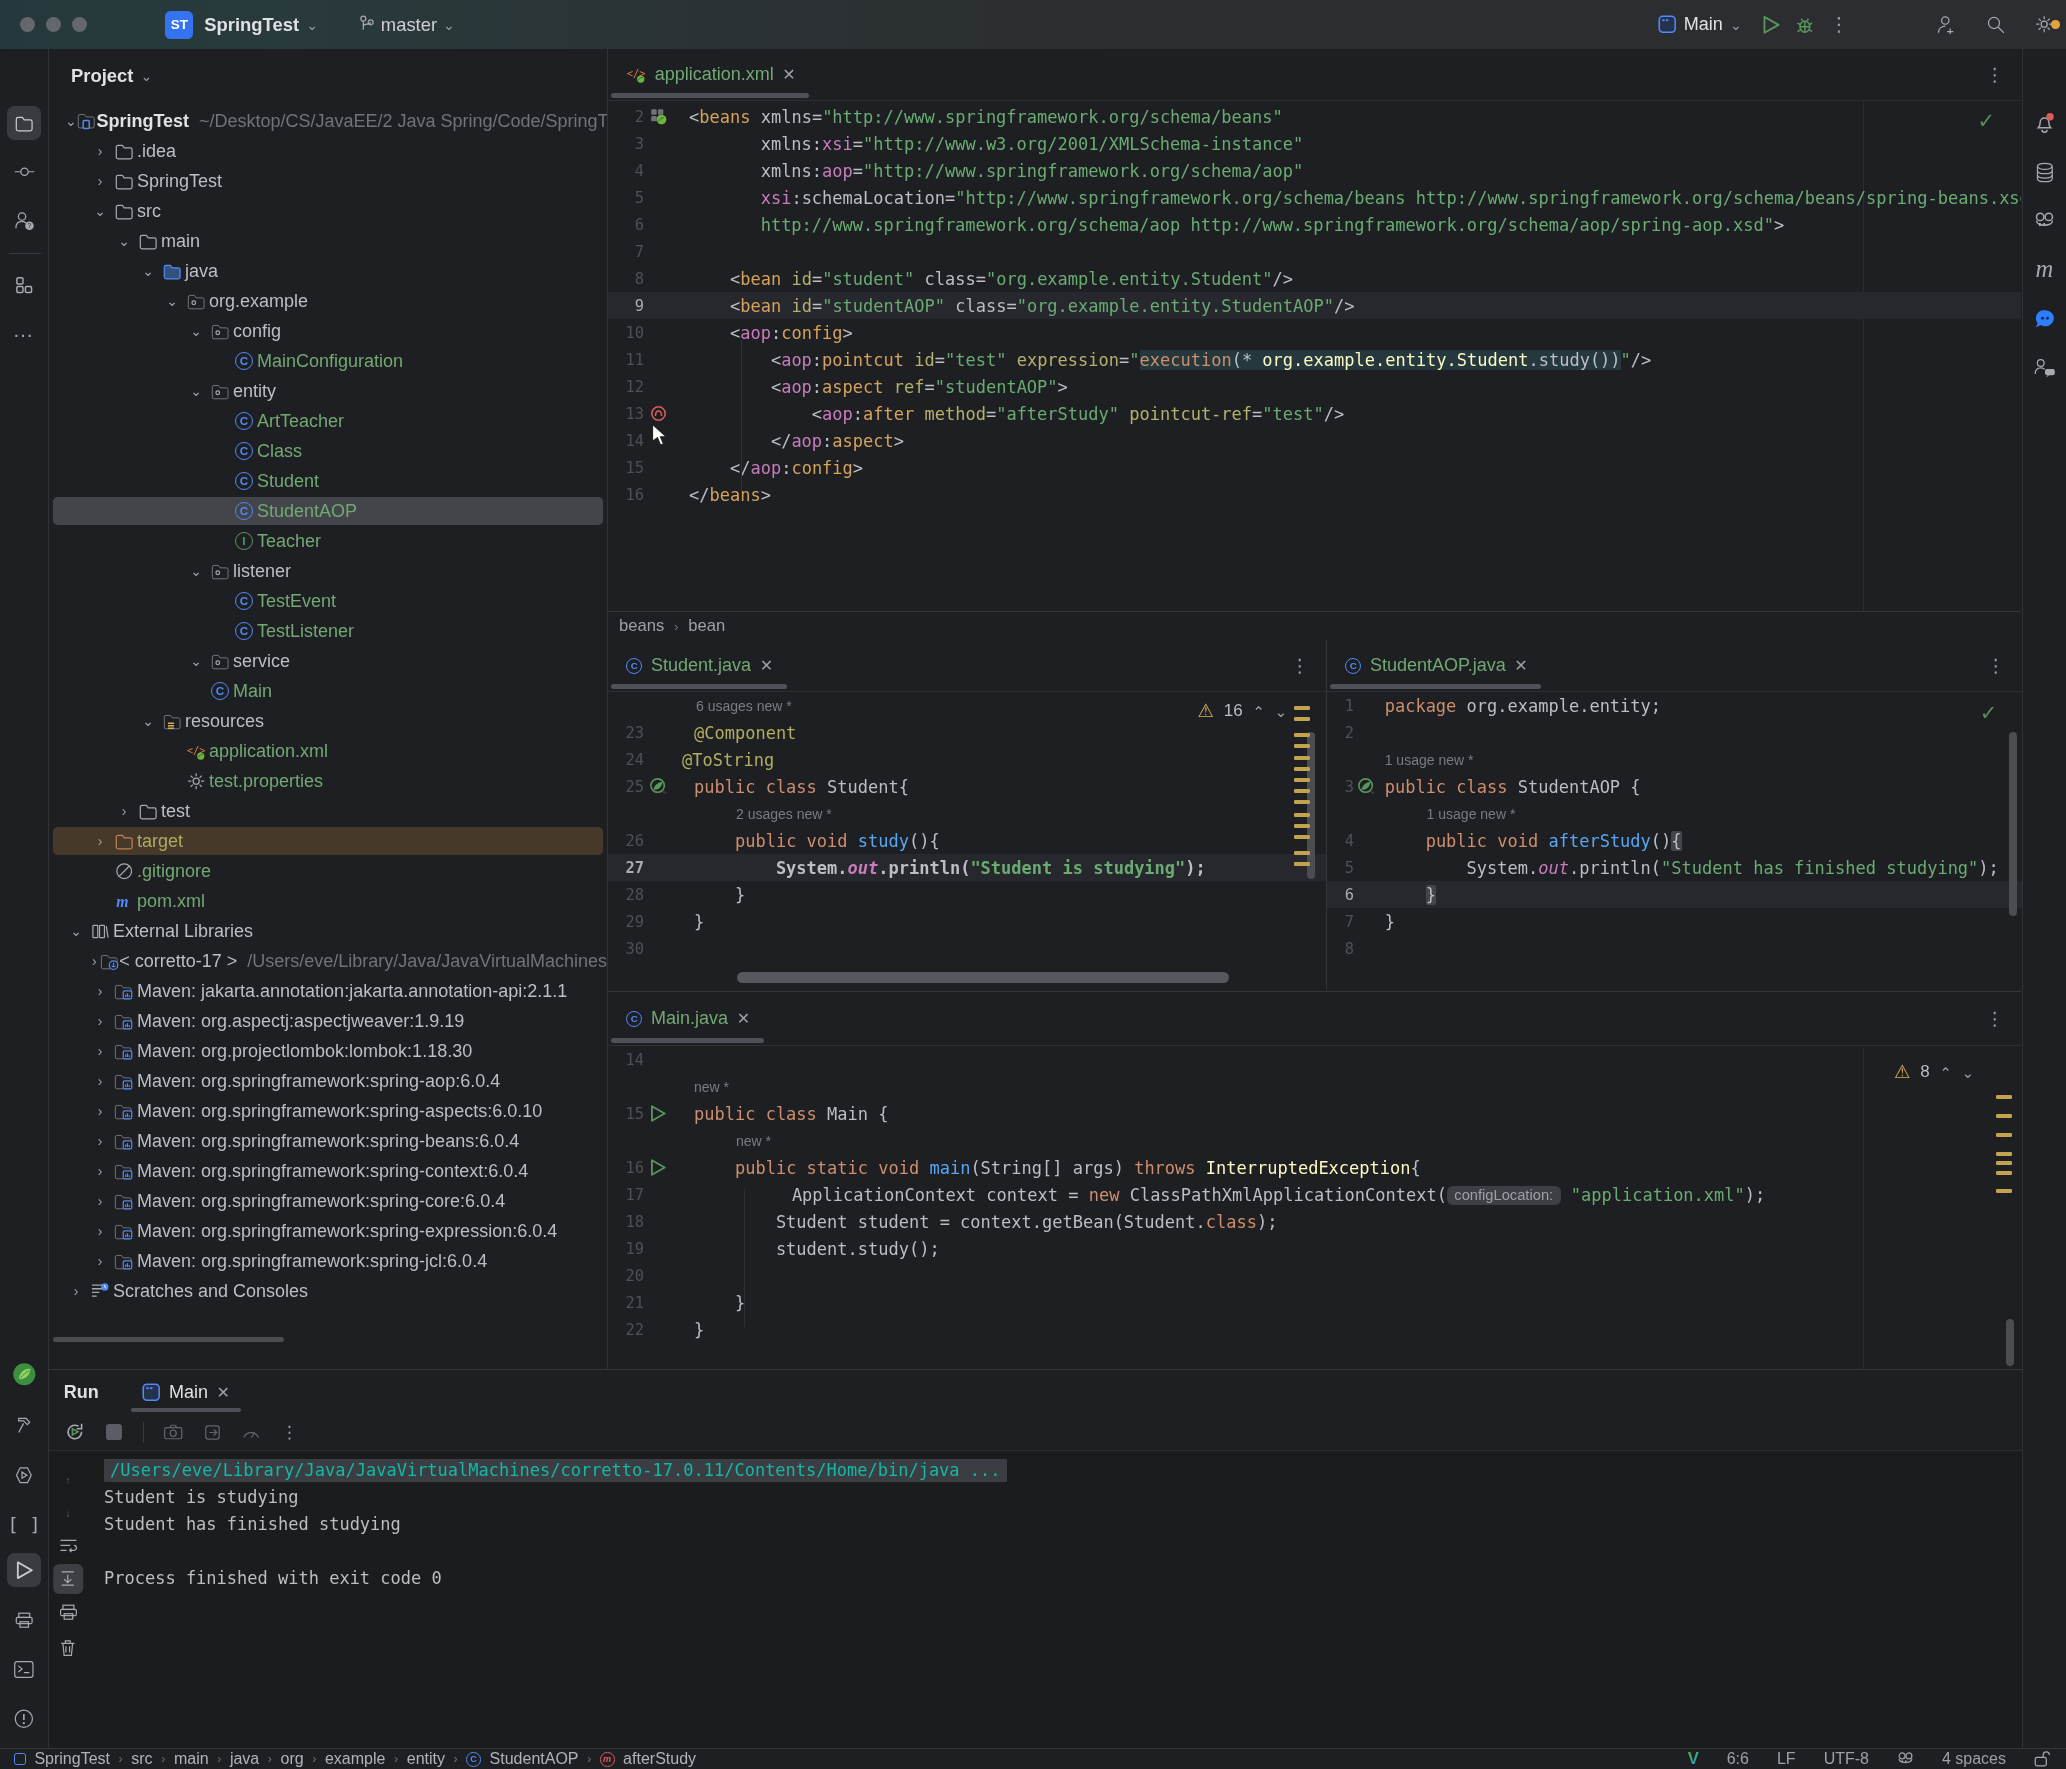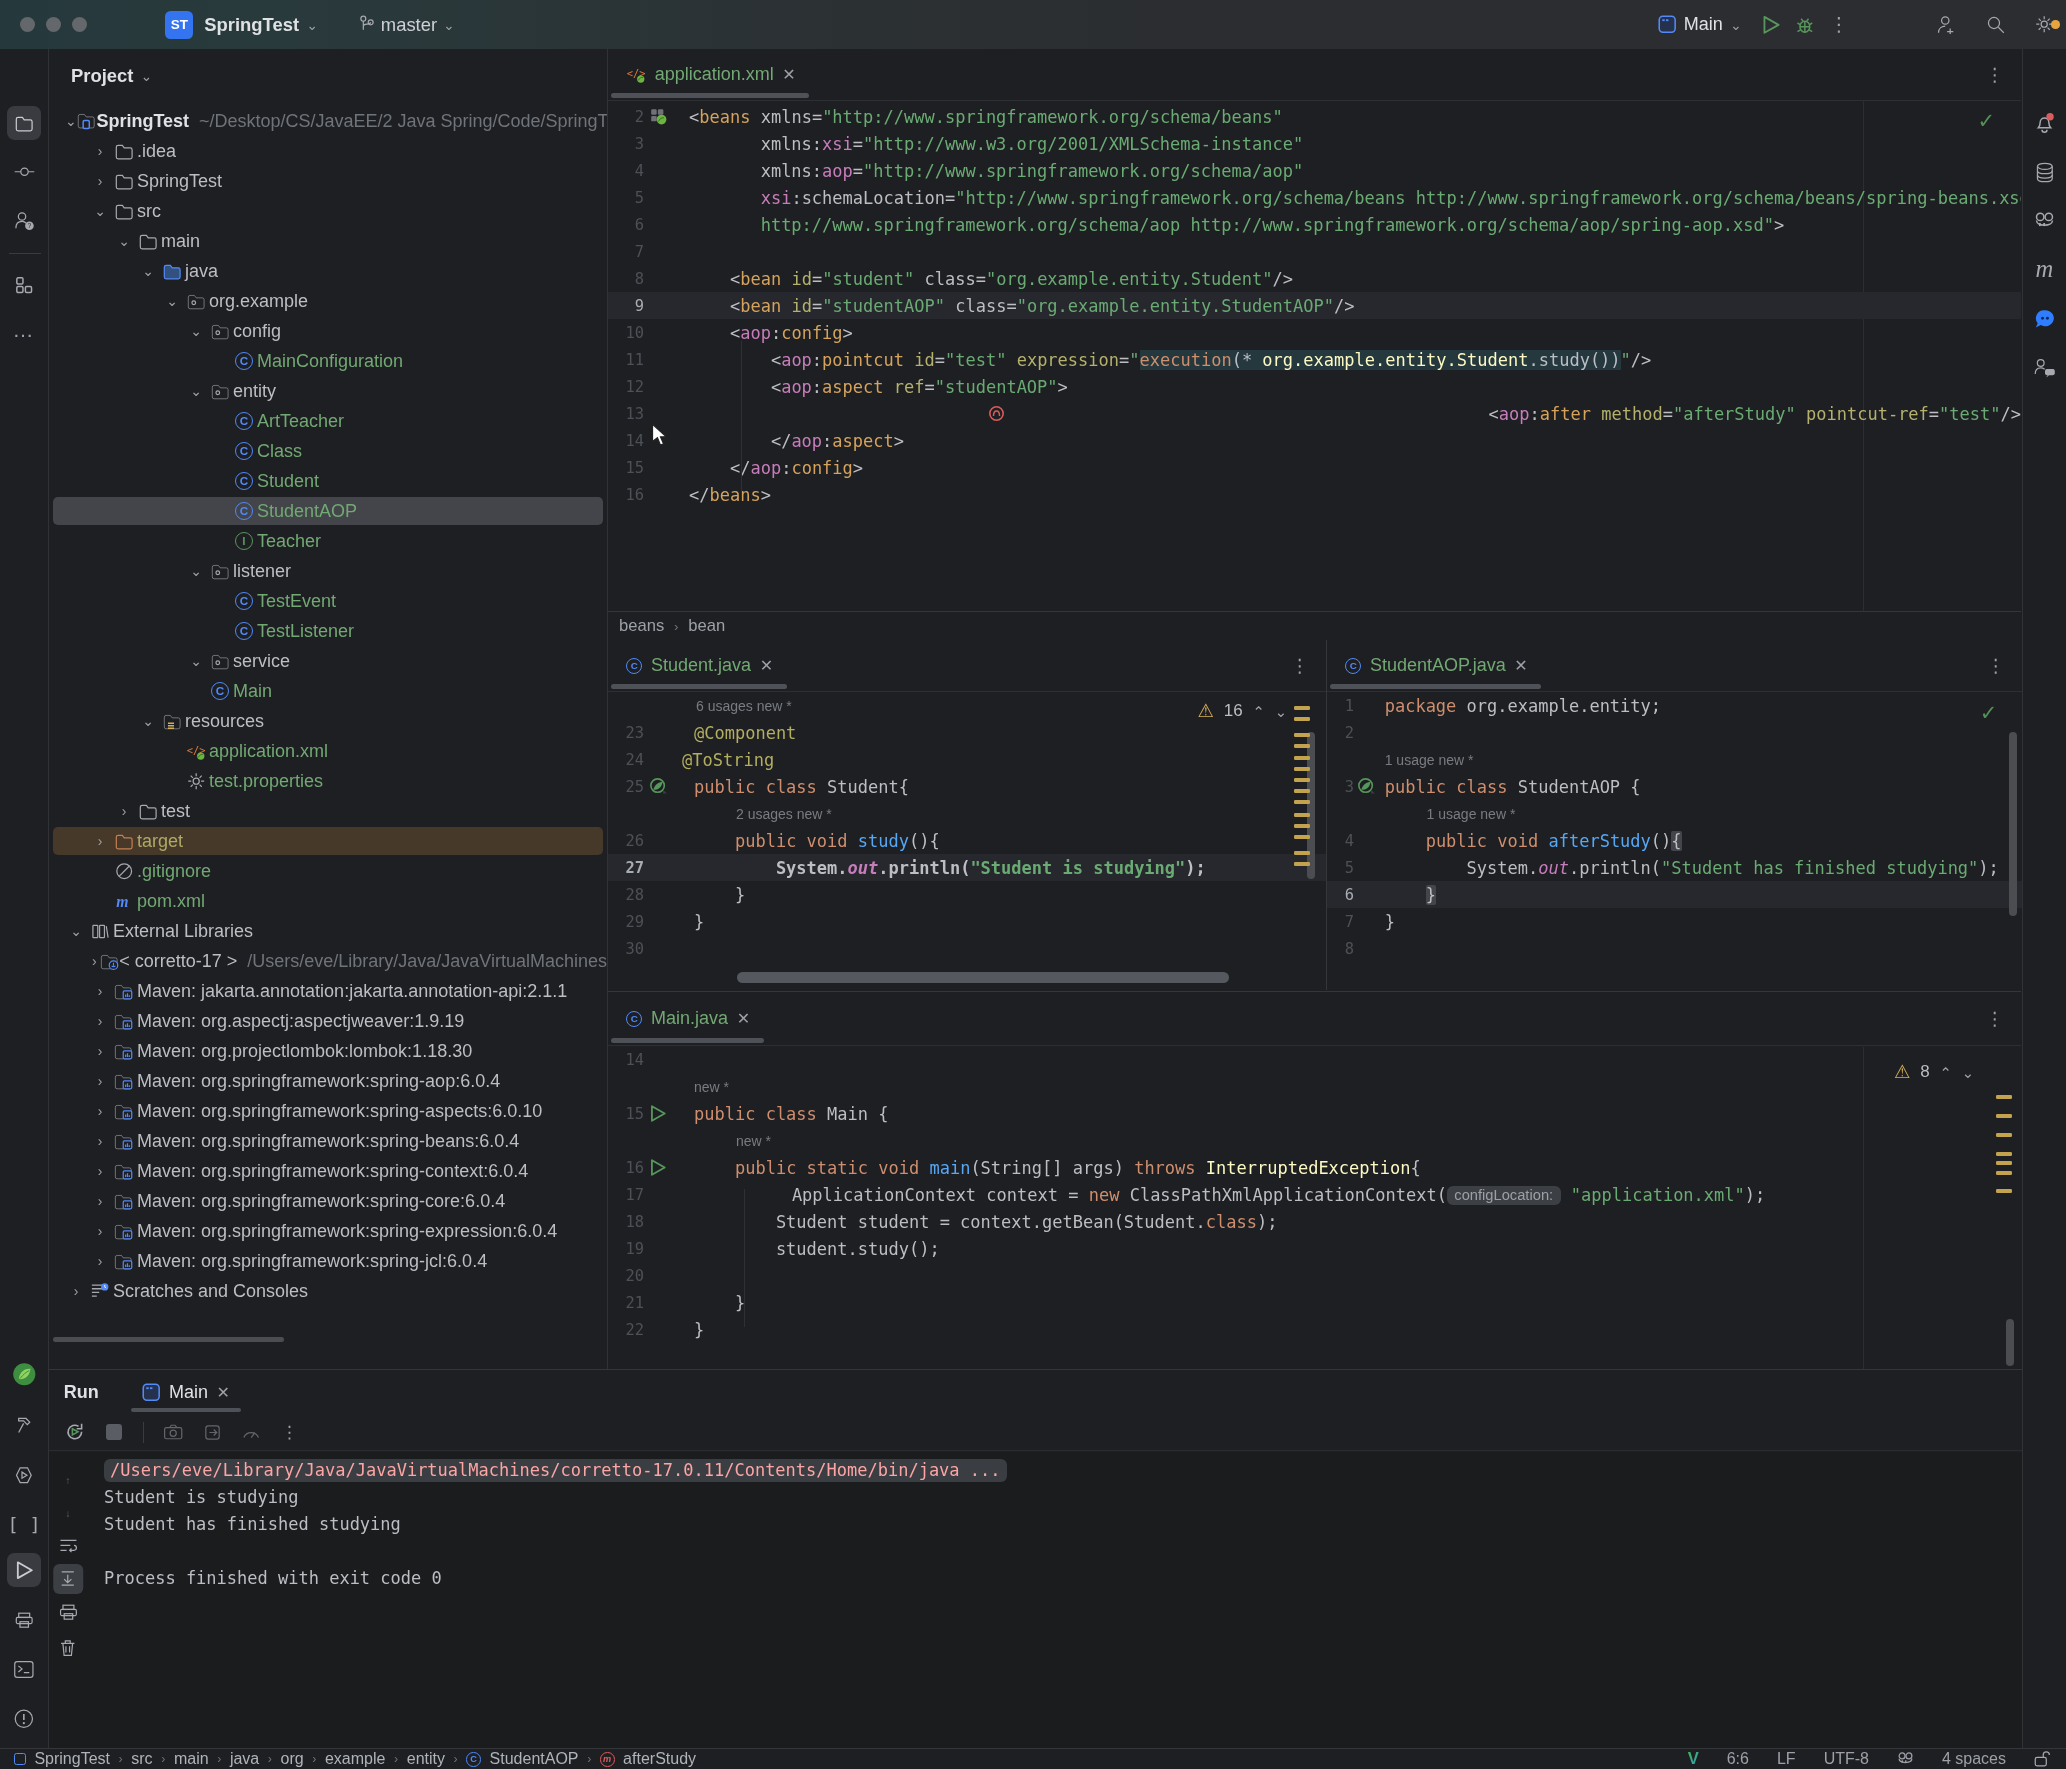--- a/index.html
+++ b/index.html
@@ -100,21 +100,21 @@
   .run-tab::after{content:"";position:absolute;left:1.2px;right:1.2px;bottom:1.8px;height:4.3px;border-radius:2.5px;background:#4E5157}
   .run-toolbar{height:37px;display:flex;align-items:center;gap:21px;padding-left:16px;border-bottom:0.6px solid #2A2C2F}
   .rt-sep{width:0.6px;height:21px;background:#393B40}
   .console-wrap{position:absolute;left:0;top:82px;right:0;bottom:0;background:#1B1C1E;display:flex}
   .con-tools{width:38px;position:relative;flex:none}
   .ctool{position:absolute;left:50%;transform:translateX(-50%);width:29.5px;height:29.5px;display:flex;align-items:center;justify-content:center;color:#9DA0A8}
   .ctool.dim{color:#62656B}
   .ctool.sel{background:#3C3F43;border-radius:6.1px;color:#C6C9CF}
   .console{padding:4.9px 0 0 17px;font-family:"DejaVu Sans Mono",monospace;font-size:17px;color:#BCBEC4}
   .console .line{height:27px;display:flex;align-items:center;white-space:pre}
-  .console .pathbg{background:#3A3D41;border-radius:6px;padding:1.2px 6.1px;color:#fca5a5}
+  .console .pathbg{background:#3A3D41;border-radius:1px;padding:1.2px 6.1px;color:#14b8a6}
 
   
   .statusbar{position:absolute;left:0;top:1748px;width:2066px;height:21.5px;background:#1E1F22;border-top:0.6px solid #343639;
     display:flex;align-items:center;font-size:16px;color:#AFB3BA}
   .sb-left{display:flex;align-items:center;gap:8.6px;margin-left:13.5px}
   .sb-crumb{display:flex;align-items:center;gap:8.6px}
   .sb-sep{color:#6F737A;font-size:12.3px}
   .sb-right{position:absolute;right:16px;display:flex;align-items:center;gap:28px;color:#9DA0A8}
   .ci.sm{width:14.7px;height:14.7px;font-size:9.2px;border-width:1.2px}
   .vim{font-weight:800;font-size:16.6px;background:linear-gradient(135deg,#43B54A,#2E9BD6);
@@ -875,21 +875,21 @@
         <div class="crow" style="height: 27px;">
           <span class="ln" style="width:36px">11</span>
           <span class="gi" style="width:28px"></span>
           <pre style="margin-left:17px"><span class="d">        </span><span class="p">&lt;</span><span class="n">aop</span><span class="p">:</span><span class="t">pointcut</span><span class="d"> </span><span class="a">id</span><span class="p">=</span><span class="s">"test"</span><span class="d"> </span><span class="a">expression</span><span class="p">=</span><span class="s">"</span><span class="k inj">execution</span><span class="d inj">(* </span><span class="dm inj">org.example.entity.Student</span><span class="d inj">.study())</span><span class="s">"</span><span class="p">/&gt;</span></pre>
         </div>
         <div class="crow" style="height: 27px;">
           <span class="ln" style="width:36px">12</span>
           <span class="gi" style="width:28px"></span>
           <pre style="margin-left:17px"><span class="d">        </span><span class="p">&lt;</span><span class="n">aop</span><span class="p">:</span><span class="t">aspect</span><span class="d"> </span><span class="a">ref</span><span class="p">=</span><span class="s">"studentAOP"</span><span class="p">&gt;</span></pre>
         </div>
-        <div class="crow" style="height: 27px; justify-content: space-between;">
+        <div class="crow" style="height: 27px;">
           <span class="ln" style="width:36px">13</span>
           <span class="gi" style="width:28px">
             <svg width="17" height="17" viewBox="0 0 28 28">
               <circle cx="14" cy="14" r="11" fill="none" stroke="#DB5C5C" stroke-width="2.6"></circle>
               <path d="M9 18 c0-6 3-8 5-8 s5 2 5 8" fill="none" stroke="#DB5C5C" stroke-width="2.4"></path>
             </svg>
           </span>
           <pre style="margin-left:17px"><span class="d">            </span><span class="p">&lt;</span><span class="n">aop</span><span class="p">:</span><span class="t">after</span><span class="d"> </span><span class="a">method</span><span class="p">=</span><span class="s">"afterStudy"</span><span class="d"> </span><span class="a">pointcut-ref</span><span class="p">=</span><span class="s">"test"</span><span class="p">/&gt;</span></pre>
         </div>
         <div class="crow" style="height: 27px;">

